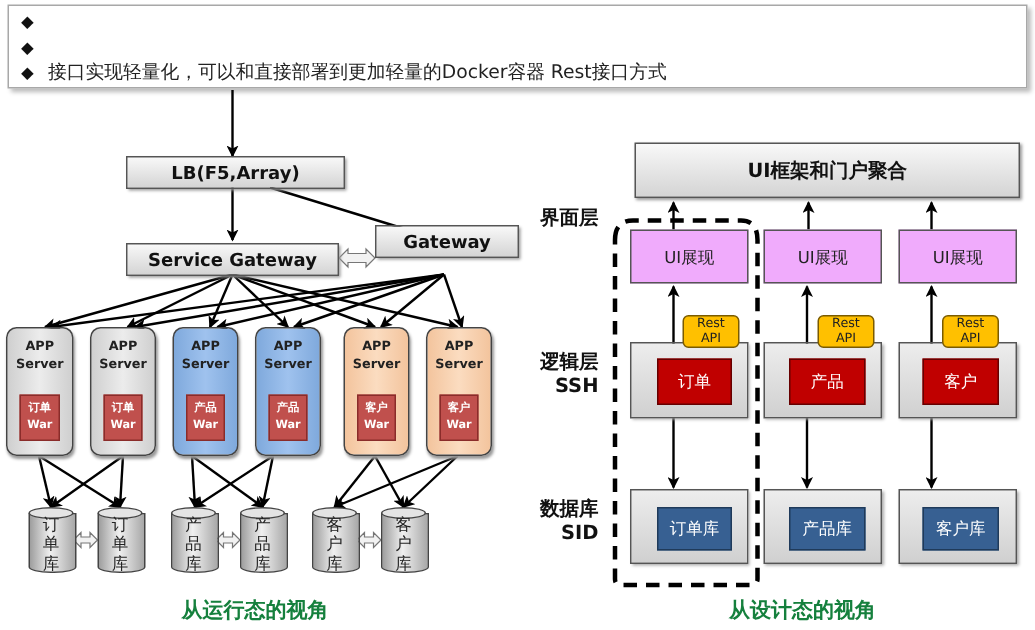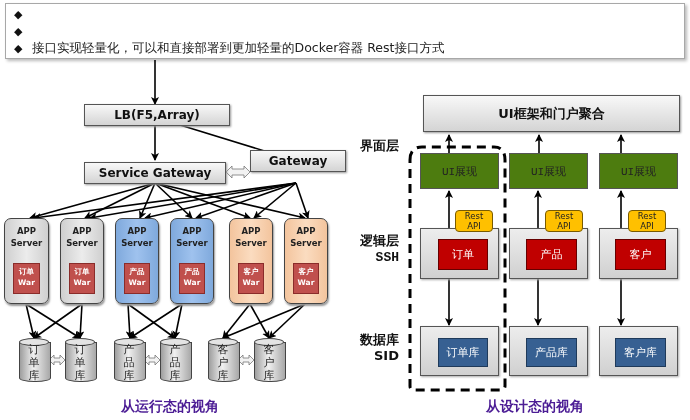--- a/index.html
+++ b/index.html
@@ -13,26 +13,26 @@
   .app.gray{background:linear-gradient(90deg,#cfcfcf,#ececec 50%,#cfcfcf);}
   .app.blue{background:linear-gradient(90deg,#7fa9dc,#9fc2ee 50%,#7fa9dc);}
   .app.orange{background:linear-gradient(90deg,#f3c49d,#fbdcc0 50%,#f3c49d);}
   .app .t{position:absolute;left:0;right:0;top:6px;text-align:center;font-size:8.5px;font-weight:bold;line-height:12px;color:#222;}
   .war{position:absolute;left:8px;right:8px;top:44px;height:27px;background:#c0504d;border:1px solid #8a2c2a;color:#fff;font-size:7.5px;font-weight:bold;text-align:center;line-height:11px;padding-top:2px;}
   .cyl{width:30px;height:44px;}
   .cyl .body{position:absolute;left:0;top:4px;width:30px;height:38px;background:linear-gradient(90deg,#9e9e9e,#f0f0f0 45%,#a8a8a8);border:1px solid #444;border-radius:0 0 15px 15px/0 0 4px 4px;}
   .cyl .top{position:absolute;left:0;top:0;width:30px;height:8px;border-radius:50%;background:#e4e4e4;border:1px solid #444;box-sizing:border-box;}
   .cyl .txt{position:absolute;left:0;right:0;top:5px;text-align:center;font-size:11px;line-height:13px;color:#222;}
   .lbl{font-weight:bold;font-size:13px;color:#111;text-align:right;line-height:16px;}
-  .uibox{background:#4d7c0f;border:1px solid #555;display:flex;align-items:center;justify-content:center;font-size:11px;color:#222;font-family:Liberation Mono, monospace;}
+  .uibox{background:#f0abfc;border:1px solid #555;display:flex;align-items:center;justify-content:center;font-size:11px;color:#222;}
   .logic{background:linear-gradient(#ededed,#d0d0d0);border:1px solid #555;box-shadow:1px 1px 2px #aaa;}
   .red{background:#c00000;border:1px solid #600;color:#fff;display:flex;align-items:center;justify-content:center;font-size:11px;}
   .blueb{background:#376092;border:1px solid #1f3a5a;color:#fff;display:flex;align-items:center;justify-content:center;font-size:11px;}
   .rest{background:#ffc000;border:1px solid #7a5b00;border-radius:4px;font-size:8.5px;text-align:center;line-height:10px;color:#222;}
-  .caption{font-weight:bold;font-size:14px;color:#4c1d95;text-align:center;}
+  .caption{font-weight:bold;font-size:14px;color:#15803d;text-align:center;}
   svg{position:absolute;left:0;top:0;}
 </style>
 </head>
 <body>
 
 <div id="header" class="abs">
   <div class="hline">
       <span class="bullet">◆</span>
     </div>
   <div class="hline">
@@ -182,21 +182,21 @@
     <div class="txt"><span>客</span><br><span>户</span><br><span>库</span></div>
   </div>
 
 <div class="abs caption" style="left:90px;top:398px;width:160px;">从运行态的视角</div>
 
 <div class="abs gbox" style="left:423px;top:95px;width:257px;height:37px;font-size:13px;">
     <span>UI框架和门户聚合</span>
   </div>
 
 <div class="abs lbl" style="left:344px;top:128px;width:55px;margin-top:10px;">界面层</div>
-<div class="abs lbl" style="left:344px;top:234px;width:55px;font-family:Liberation Mono, monospace;"><span>逻辑层</span><br><span>SSH</span></div>
+<div class="abs lbl" style="left:344px;top:234px;width:55px;"><span>逻辑层</span><br><span>SSH</span></div>
 <div class="abs lbl" style="left:344px;top:332px;width:55px;"><span>数据库</span><br><span>SID</span></div>
 
 <div class="abs uibox" style="left:420px;top:153px;width:79px;height:36px;">
     <span>UI展现</span>
   </div>
 <div class="abs logic" style="left:420px;top:228px;width:79px;height:51px;"></div>
 <div class="abs red" style="left:438px;top:239px;width:50px;height:31px;">
     <span>订单</span>
   </div>
 <div class="abs rest" style="left:455px;top:210px;width:38px;height:22px;"><span>Rest</span><br><span>API</span></div>

